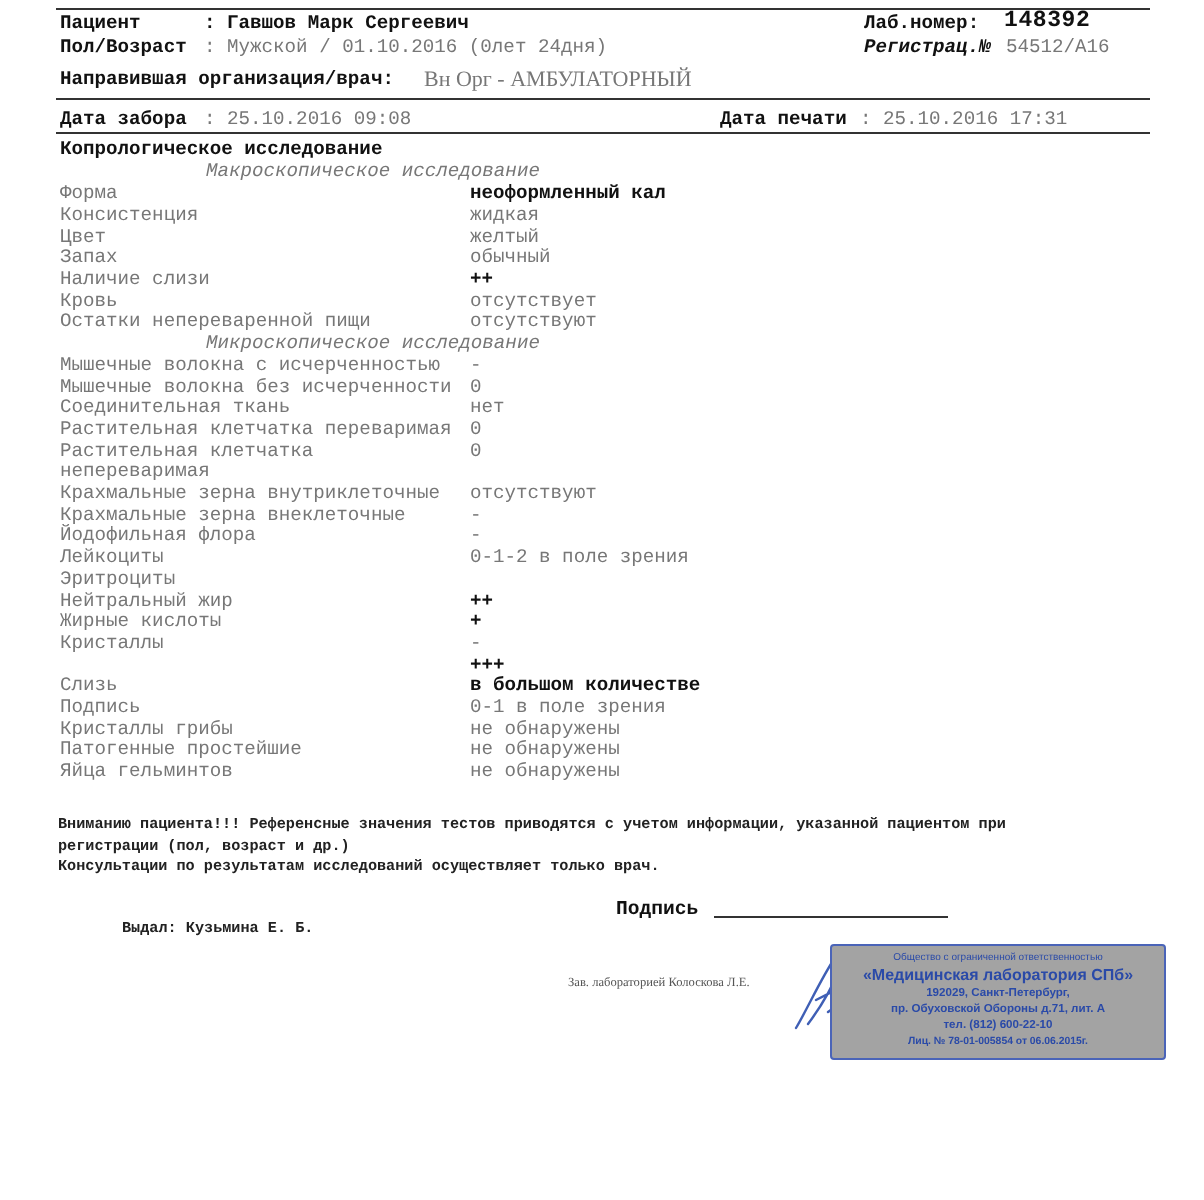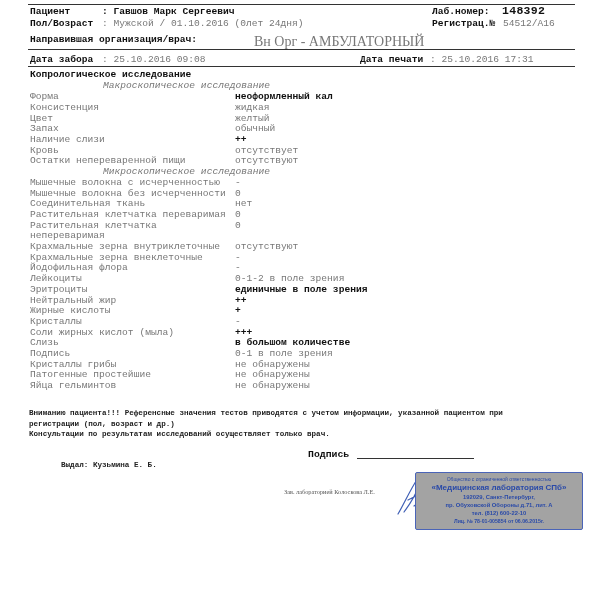--- a/index.html
+++ b/index.html
@@ -28,25 +28,25 @@
 
 <div class="hline" style="top:4px;"></div>
 
 <span class="abs lbl" style="left:30px; top:6px;">Пациент</span>
 <span class="abs lbl" style="left:102px; top:6px;">: Гавшов Марк Сергеевич</span>
 <span class="abs lbl" style="left:432px; top:6px;">Лаб.номер:</span>
 <span class="abs num" style="left:502px; top:4px;">148392</span>
 
 <span class="abs lbl" style="left:30px; top:18px;">Пол/Возраст</span>
 <span class="abs val" style="left:102px; top:18px;">: Мужской / 01.10.2016 (0лет 24дня)</span>
-<span class="abs lbl" style="left:432px; top:18px;">Регистрац.№</span>
+<span class="abs lbl" style="left:432px; top:18px;font-style:italic;">Регистрац.№</span>
 <span class="abs val" style="left:503px; top:18px;text-align:right;">54512/А16</span>
 
 <span class="abs lbl" style="left:30px; top:34px;">Направившая организация/врач:</span>
-<span class="abs val" style="left:212px; top:34px; font-family:'Liberation Serif', serif; font-size:14px;margin-left:42px;">Вн Орг - АМБУЛАТОРНЫЙ</span>
+<span class="abs val" style="left:212px; top:34px; font-family:'Liberation Serif', serif; font-size:11px;">Вн Орг - АМБУЛАТОРНЫЙ</span>
 
 <div class="hline" style="top:49px;"></div>
 
 <span class="abs lbl" style="left:30px; top:54px;">Дата забора</span>
 <span class="abs val" style="left:102px; top:54px;">: 25.10.2016 09:08</span>
 <span class="abs lbl" style="left:360px; top:54px;">Дата печати</span>
 <span class="abs val" style="left:430px; top:54px;">:  25.10.2016 17:31</span>
 
 <div class="hline" style="top:66px;"></div>
 
@@ -122,36 +122,34 @@
   <div class="row" style="top:262px;">
       <span class="n">Йодофильная флора</span>
       <span class="v">-</span>
     </div>
   <div class="row" style="top:273px;">
       <span class="n">Лейкоциты</span>
       <span class="v">0-1-2 в поле зрения</span>
     </div>
   <div class="row" style="top:284px;">
       <span class="n">Эритроциты</span>
-      <span class="v b">единичные в поле зрения</span>
     </div>
   <div class="row" style="top:295px;">
       <span class="n">Нейтральный жир</span>
       <span class="v b">++</span>
     </div>
   <div class="row" style="top:305px;">
       <span class="n">Жирные кислоты</span>
       <span class="v b">+</span>
     </div>
   <div class="row" style="top:316px;">
       <span class="n">Кристаллы</span>
       <span class="v">-</span>
     </div>
   <div class="row" style="top:327px;">
-      <span class="n">Соли жирных кислот (мыла)</span>
       <span class="v b">+++</span>
     </div>
   <div class="row" style="top:337px;">
       <span class="n">Слизь</span>
       <span class="v b">в большом количестве</span>
     </div>
   <div class="row" style="top:348px;">
       <span class="n">Подпись</span>
       <span class="v">0-1 в поле зрения</span>
     </div>

